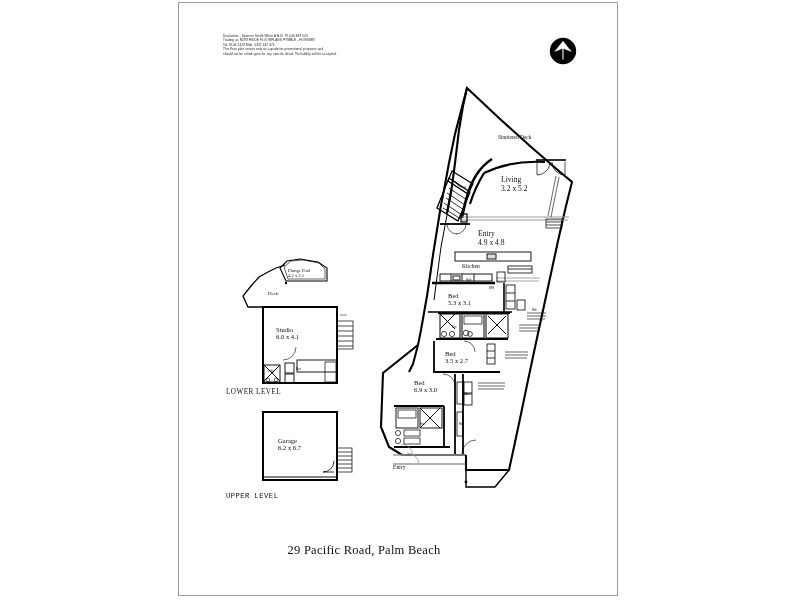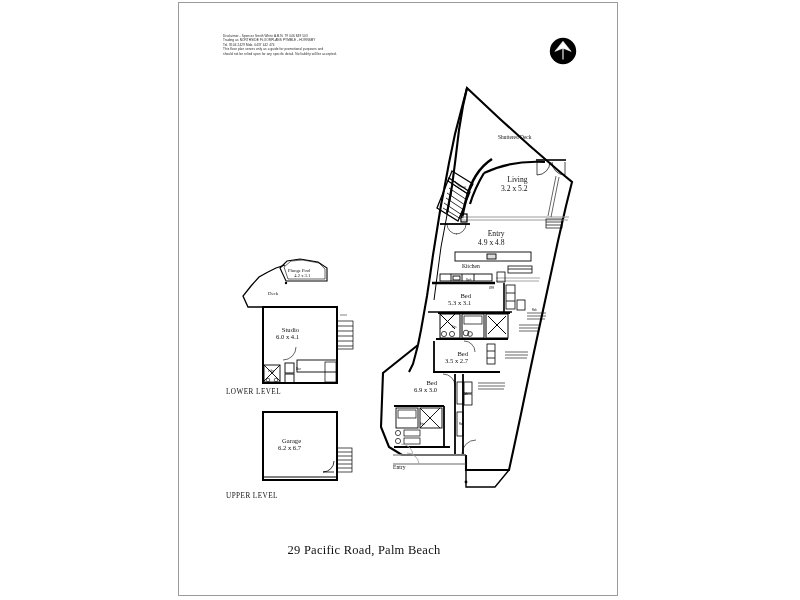--- a/index.html
+++ b/index.html
@@ -69,28 +69,28 @@
   
   .level-caption {
     position: absolute;
     font-family: "Liberation Serif", serif;
     font-size: 7.2px;
     letter-spacing: 0.45px;
     color: #111111;
     white-space: nowrap;
   }
   #caption-lower { left: 226px; top: 388px; }
-  #caption-upper { left: 226px; top: 492px; }
+  #caption-upper { left: 226px; top: 492px; font-family: Liberation Mono, monospace; }
 
   
   .room-label {
     position: absolute;
     font-family: "Liberation Serif", serif;
     color: #111111;
-    text-align: right;
+    text-align: left;
     line-height: 1.12;
     white-space: nowrap;
   }
   .room-label .rl-name { display: block; }
   .room-label .rl-dim  { display: block; }
 
   .rl-lg .rl-name { font-size: 7.6px; }
   .rl-lg .rl-dim  { font-size: 7.6px; }
   .rl-md .rl-name { font-size: 6.6px; }
   .rl-md .rl-dim  { font-size: 6.6px; }

